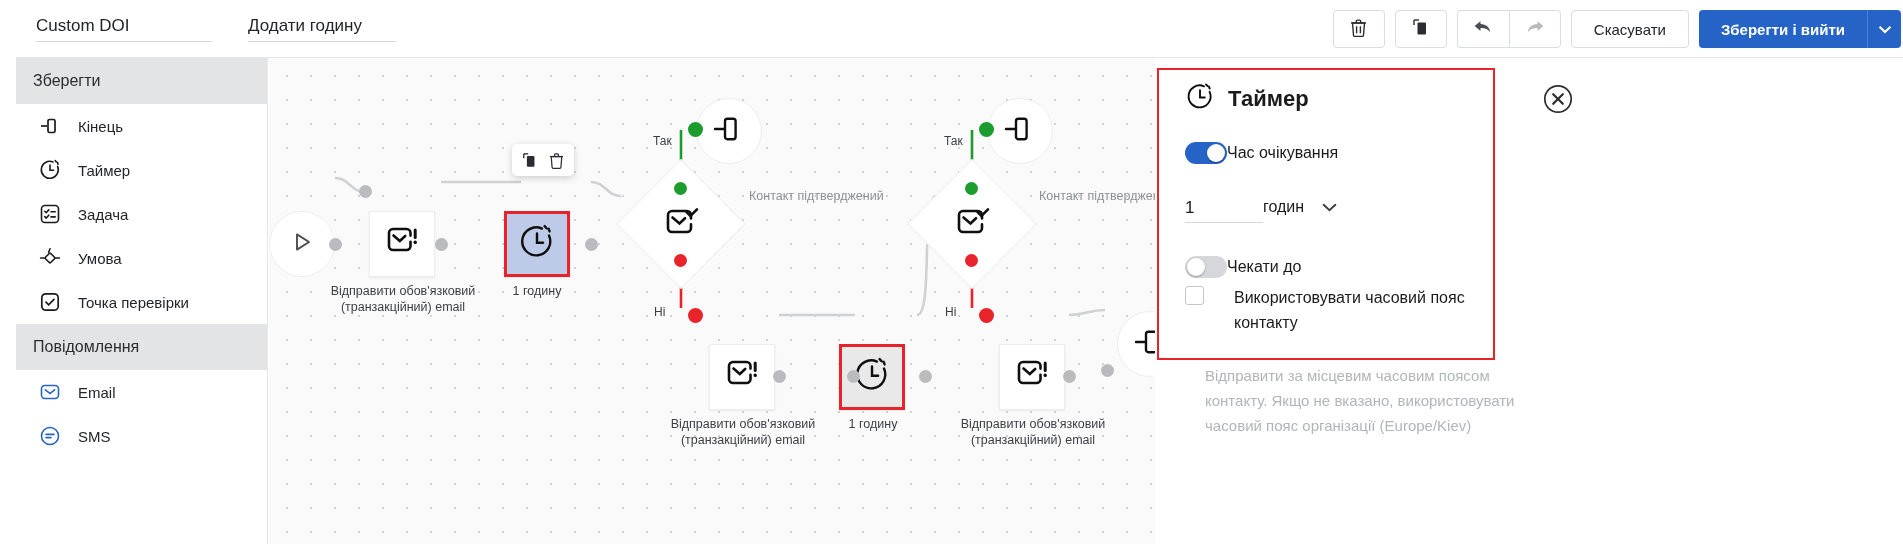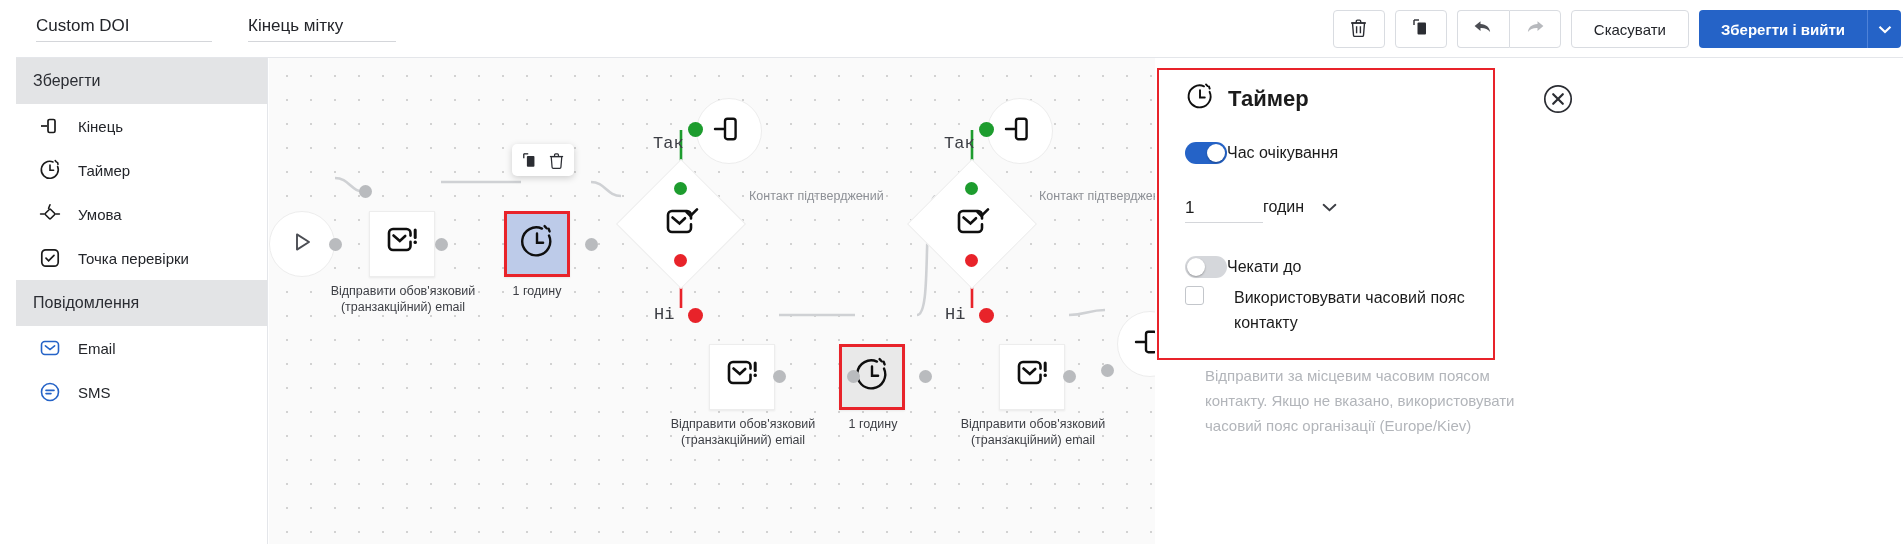--- a/index.html
+++ b/index.html
@@ -106,21 +106,21 @@
     border: 1px solid #ededed; display: flex; align-items: center;
     justify-content: center; cursor: pointer;
   }
   .diamond-node {
     width: 92px; height: 92px; background: #fff; border: 1px solid #ededed;
     transform: rotate(45deg); display: flex; align-items: center;
     justify-content: center; cursor: pointer;
   }
   .diamond-node > span { transform: rotate(-45deg); display:flex; }
   .diamond-wrap { position: absolute; }
-  .edge-label { position: absolute; font-size: 17px; color: #3c3e44; font-family: Liberation Mono, monospace; }
+  .edge-label { position: absolute; font-size: 12px; color: #3c3e44; }
   .cond-label { position: absolute; font-size: 12.5px; color: #8d9096; white-space: nowrap; }
 
   .dot { position: absolute; border-radius: 50%; }
   .dot.grey { background: #b9bbbe; width: 13px; height: 13px; }
   .dot.green { background: #1d9c2e; width: 13px; height: 13px; }
   .dot.red { background: #e8232a; width: 13px; height: 13px; }
   .dot.green.big { width: 15px; height: 15px; }
   .dot.red.big { width: 15px; height: 15px; }
 
   .node-toolbar {
@@ -188,21 +188,21 @@
 </head>
 <body>
 
 <div id="app">
 
   <div class="topbar">
     <div class="title-field">
       <span>Custom DOI</span>
     </div>
     <div class="tag-field">
-      <span>Кінець мітку</span>
+      <span>Додати годину</span>
     </div>
 
     <div class="topbar-right">
       <div class="icon-btn">
         <span>
           <svg width="17" height="19" viewBox="0 0 17 19" fill="none" stroke="#2b2d33" stroke-width="1.4">
             <path d="M2.5 5h12l-1 12.2a1.3 1.3 0 0 1-1.3 1.2H4.8a1.3 1.3 0 0 1-1.3-1.2L2.5 5z"></path>
             <path d="M1 5h15"></path>
               <path d="M6.3 5V3.2c0-.6.5-1.1 1.1-1.1h2.2c.6 0 1.1.5 1.1 1.1V5"></path>
             <path d="M6.6 8.3v7M10.4 8.3v7"></path>
@@ -266,20 +266,30 @@
       <span class="side-icon">
         <svg width="22" height="22" viewBox="0 0 22 22" fill="none" stroke="#1b1b1b" stroke-width="1.6">
           <path d="M18.6 7.4A8.5 8.5 0 1 1 14 2.9" stroke-linecap="round"></path>
           <path d="M16.2 1.6 17.4 3M18.6 3.6 19 5.2" stroke-linecap="round"></path>
           <path d="M11 6v5.2h3.6" stroke-linecap="round"></path>
         </svg>
       </span>
       <span class="lbl">Таймер</span>
     </div>
 
+    <div class="side-item">
+      <span class="side-icon">
+        <svg width="22" height="22" viewBox="0 0 22 22" fill="none" stroke="#1b1b1b" stroke-width="1.6">
+          <rect x="2.5" y="2.5" width="17" height="17" rx="3.4"></rect>
+          <path d="M5.8 8.3 7.2 9.7l2.6-2.8M12 8.7h4.2" stroke-linecap="round"></path>
+          <path d="M5.8 13.6 7.2 15l2.6-2.8M12 13.9h4.2" stroke-linecap="round"></path>
+        </svg>
+      </span>
+      <span class="lbl">Задача</span>
+    </div>
 
     <div class="side-item">
       <span class="side-icon">
         <svg width="22" height="22" viewBox="0 0 22 22" fill="none" stroke="#1b1b1b" stroke-width="1.6">
           <rect x="7.3" y="7.3" width="7.4" height="7.4" rx="1" transform="rotate(45 11 11)"></rect>
           <path d="M1.6 11h3.6M16.8 11h3.6M11 1.8l-1.4 3.4" stroke-linecap="round"></path>
         </svg>
       </span>
       <span class="lbl">Умова</span>
     </div>

